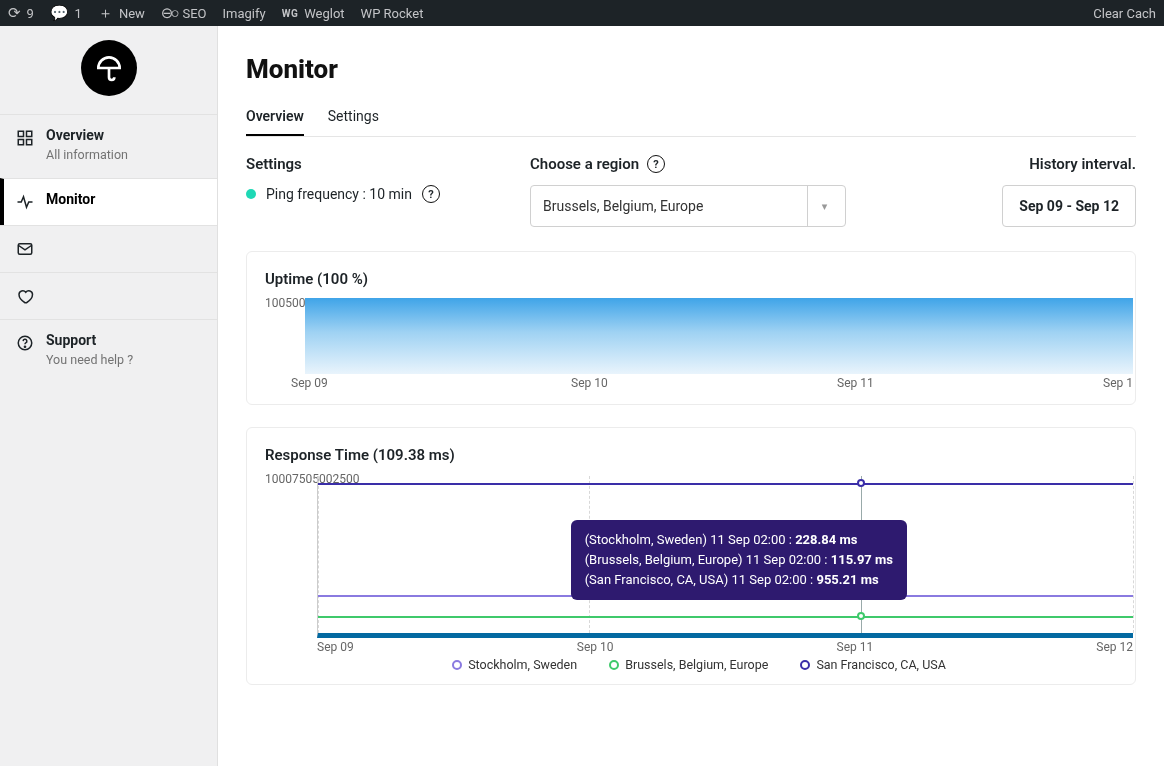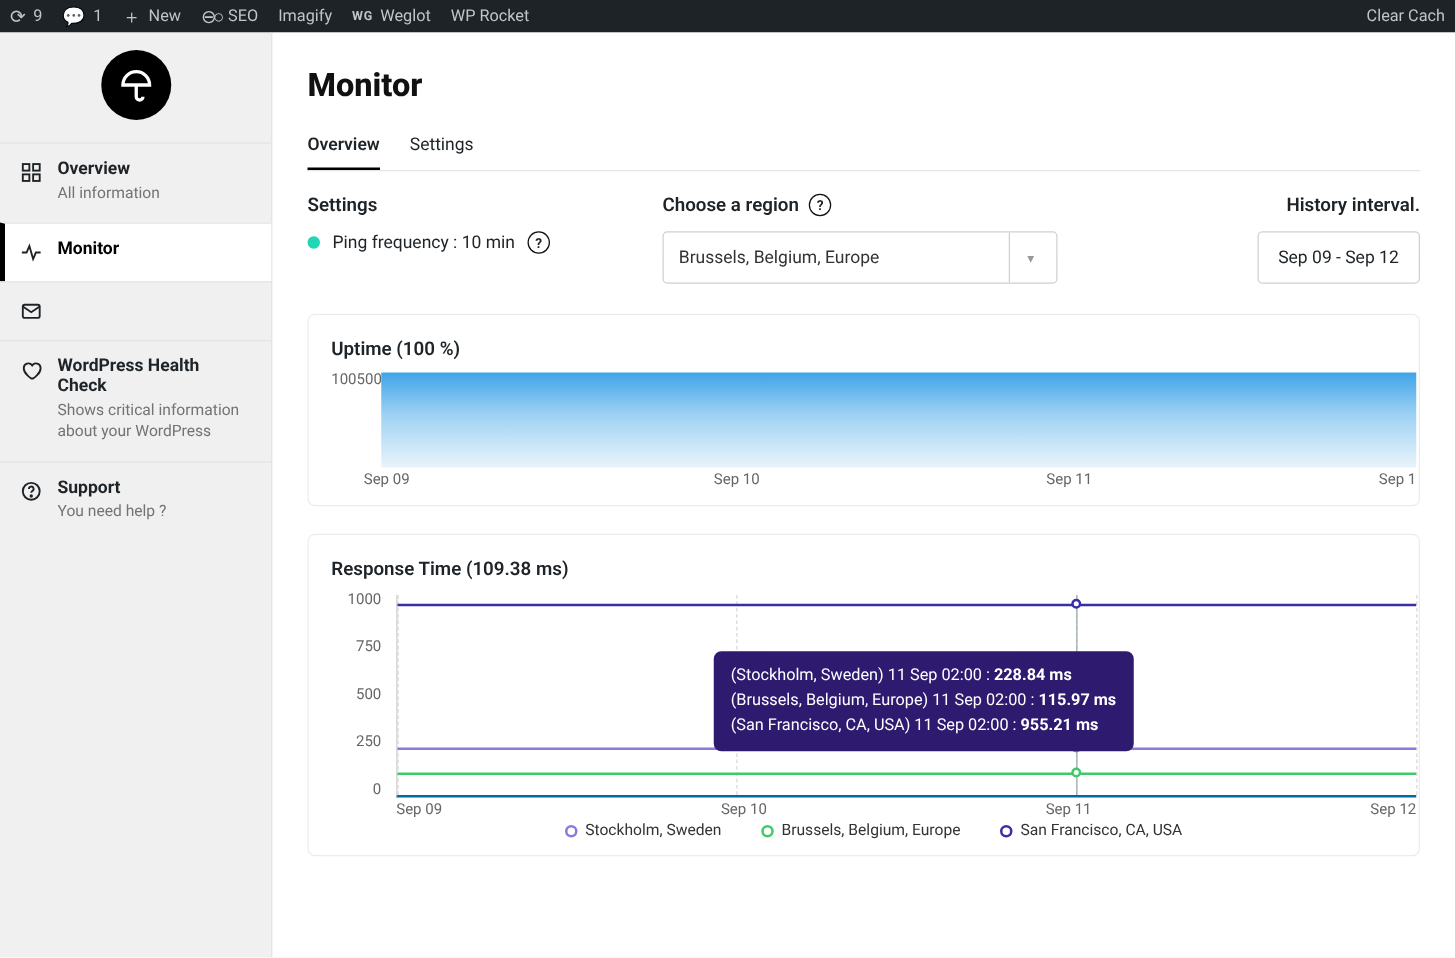--- a/index.html
+++ b/index.html
@@ -33,33 +33,33 @@
 
 .controls{display:flex;align-items:flex-start;gap:24px;margin-bottom:24px}
 .ctrl-col{display:flex;flex-direction:column;gap:12px}
 .ctrl-label{font-size:15px;font-weight:600;display:flex;align-items:center;gap:8px}
 .help-icon{width:18px;height:18px;border:1.5px solid #111;border-radius:50%;display:inline-flex;align-items:center;justify-content:center;font-size:11px;font-weight:700}
 .ping-row{display:flex;align-items:center;gap:10px;font-size:14px}
 .dot-teal{width:10px;height:10px;border-radius:50%;background:#1ed8b5}
 .region-select{width:316px;height:42px;border:1px solid #d0d0d0;border-radius:4px;display:flex;align-items:center;justify-content:space-between;padding:0 4px 0 12px;font-size:14px;color:#333;background:#fff}
 .region-select .caret-box{width:34px;height:100%;border-left:1px solid #d0d0d0;display:flex;align-items:center;justify-content:center;color:#888}
 .right-ctrl{margin-left:auto;text-align:right}
-.date-btn{height:42px;border:1px solid #d0d0d0;border-radius:4px;background:#fff;padding:0 16px;font-size:14px;font-weight:400;display:flex;align-items:center}
+.date-btn{height:42px;border:1px solid #d0d0d0;border-radius:4px;background:#fff;padding:0 16px;font-size:14px;font-weight:700;display:flex;align-items:center}
 
 .card{border:1px solid #ececec;border-radius:6px;padding:18px 2px 12px 18px;margin-bottom:22px;background:#fff;position:relative}
 .card-title{font-size:15px;font-weight:600;margin-bottom:8px}
 
 .uptime-chart{position:relative;height:96px}
 .uptime-yaxis{position:absolute;left:0;top:0;bottom:18px;width:38px;display:flex;justify-content:space-between;text-align:right;font-size:12px;color:#666;padding-right:6px}
 .uptime-plot{position:absolute;left:40px;right:0;top:2px;bottom:18px;background:linear-gradient(to bottom,#3fa4e8 0%,#9fd2f3 45%,#e9f4fc 100%)}
 .uptime-xaxis{position:absolute;left:40px;right:0;bottom:0;height:16px;display:flex;justify-content:space-between;font-size:12px;color:#666}
 
 .resp-chart{position:relative;height:200px}
-.resp-yaxis{position:absolute;left:0;top:0;bottom:34px;width:48px;display:flex;flex-direction:column;justify-content:space-between;text-align:right;font-size:12px;color:#666;padding-right:8px}
-.resp-plot{position:absolute;left:52px;right:0;top:4px;bottom:34px;border-left:1px solid #ccc;border-bottom:2px solid #0369a1}
+.resp-yaxis{position:absolute;left:0;top:0;bottom:34px;width:48px;display:flex;justify-content:space-between;text-align:right;font-size:12px;color:#666;padding-right:8px}
+.resp-plot{position:absolute;left:52px;right:0;top:4px;bottom:34px;border-left:1px solid #ccc;border-bottom:5px solid #0369a1}
 .resp-plot .grid-v{position:absolute;top:0;bottom:0;border-left:1px dashed #d8d8d8}
 .resp-plot .marker-v{position:absolute;top:0;bottom:0;border-left:1.5px solid #9aa}
 .resp-plot .hline{position:absolute;left:0;right:0;height:2px}
 .resp-plot .pt{position:absolute;width:8px;height:8px;border-radius:50%;background:#fff;transform:translate(-4px,-4px)}
 .resp-xaxis{position:absolute;left:52px;right:0;bottom:18px;height:14px;display:flex;justify-content:space-between;font-size:12px;color:#666}
 .resp-legend{position:absolute;left:0;right:0;bottom:0;display:flex;justify-content:center;gap:32px;font-size:12.5px;color:#333}
 .resp-legend .lg{display:flex;align-items:center;gap:6px}
 .lg-dot{width:10px;height:10px;border-radius:50%;background:#fff;display:inline-block}
 
 .tooltip{position:absolute;background:#2e1a6f;color:#fff;border-radius:6px;padding:10px 14px;font-size:13px;line-height:1.55;white-space:nowrap;z-index:5}
@@ -134,24 +134,20 @@
       <li class="navitem">
         <span class="icon"><svg viewBox="0 0 24 24">
               <rect x="3" y="5" width="18" height="14" rx="2"></rect>
               <polyline points="3 7 12 13 21 7"></polyline>
             </svg></span>
       </li>
       <li class="navitem">
         <span class="icon"><svg viewBox="0 0 24 24">
               <path d="M12 21s-8-5-8-11a5 5 0 0 1 9-3 5 5 0 0 1 9 3c0 6-8 11-8 11z"></path>
             </svg></span>
-        <div>
-          <div class="label">WordPress Health Check</div>
-          <div class="desc">Shows critical information about your WordPress</div>
-        </div>
       </li>
       <li class="navitem">
         <span class="icon"><svg viewBox="0 0 24 24">
               <circle cx="12" cy="12" r="9"></circle>
               <path d="M9.5 9.5a2.5 2.5 0 1 1 3.5 2.3c-.9.4-1 .9-1 1.7"></path>
               <circle cx="12" cy="17" r="0.8" fill="#1d2327"></circle>
             </svg></span>
         <div>
           <div class="label">Support</div>
           <div class="desc">You need help ?</div>

